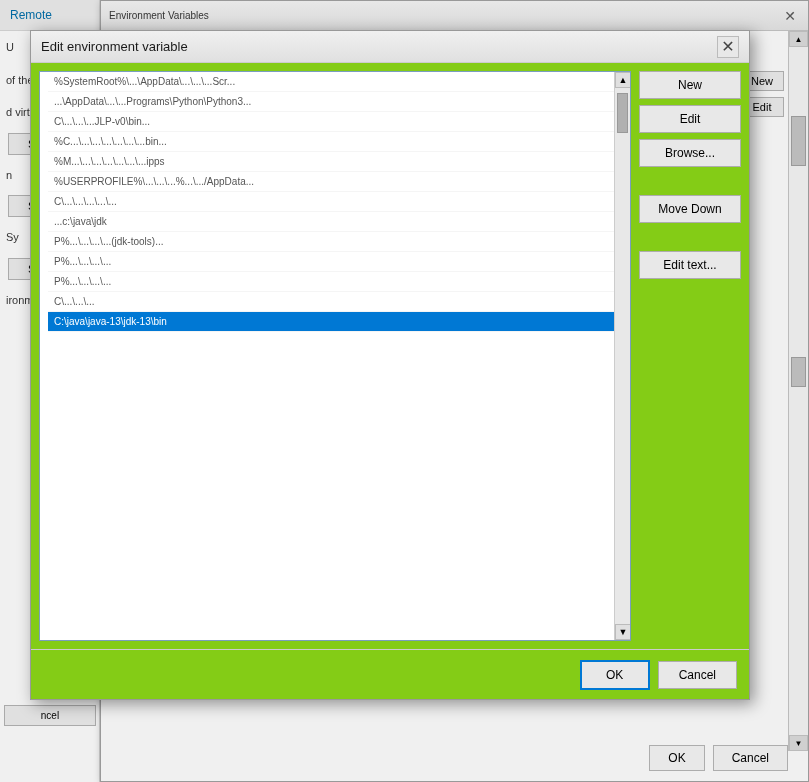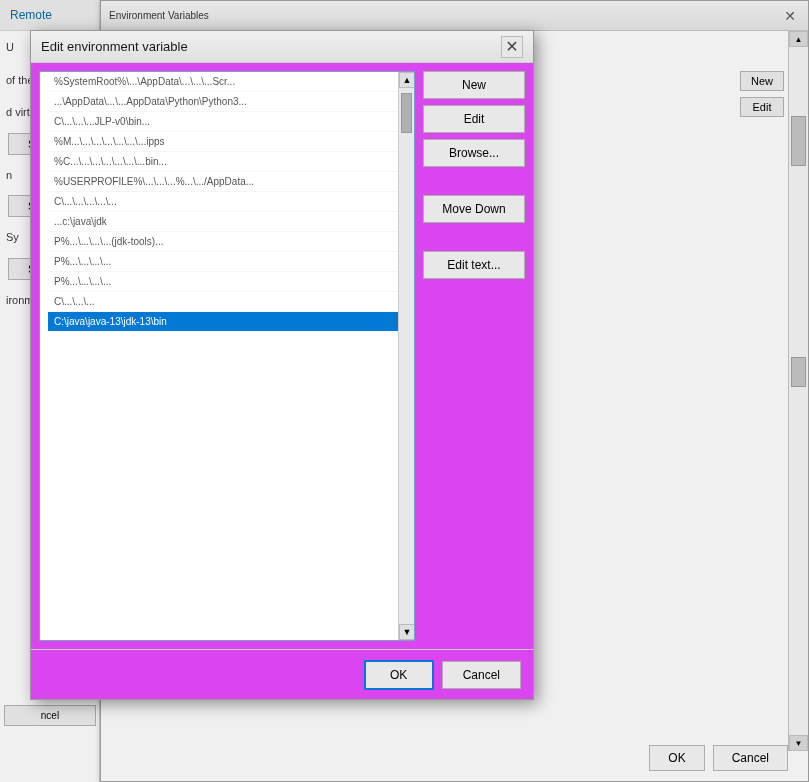--- a/index.html
+++ b/index.html
@@ -114,23 +114,23 @@
       border: 1px solid #aaa;
       font-size: 11px;
       cursor: pointer;
     }
 
     
     .dialog {
       position: absolute;
       top: 30px;
       left: 30px;
-      width: 504px;
+      width: 720px;
       height: 670px;
-      background: #d946ef;
+      background: #84cc16;
       border: 1px solid #999;
       box-shadow: 4px 4px 15px rgba(0,0,0,0.4);
       z-index: 10;
     }
 
     .dialog-titlebar {
       background: linear-gradient(to bottom, #f0f0f0, #e0e0e0);
       height: 32px;
       display: flex;
       align-items: center;
@@ -362,30 +362,30 @@
   </div>
 
   <div class="dialog-body">
 
     <div class="dialog-list-container">
       <div class="dialog-list">
         <div class="list-item">
           <span style="color:#555; font-size:10px;">%SystemRoot%\...\AppData\...\...\...Scr...</span>
         </div>
         <div class="list-item">
-          <span style="color:#555; font-size:10px;">...\AppData\...\...AppData\Python\Python3...</span>
+          <span style="color:#555; font-size:10px;">...\AppData\...\...Programs\Python\Python3...</span>
         </div>
         <div class="list-item">
           <span style="color:#555; font-size:10px;">C\...\...\...JLP-v0\bin...</span>
         </div>
         <div class="list-item">
+          <span style="color:#555; font-size:10px;">%C...\...\...\...\...\...\...bin...</span>
+        </div>
+        <div class="list-item">
           <span style="color:#555; font-size:10px;">%M...\...\...\...\...\...\...ipps</span>
-        </div>
-        <div class="list-item">
-          <span style="color:#555; font-size:10px;">%C...\...\...\...\...\...\...bin...</span>
         </div>
         <div class="list-item">
           <span style="color:#555; font-size:10px;">%USERPROFILE%\...\...\...%...\.../AppData...</span>
         </div>
         <div class="list-item">
           <span style="color:#555; font-size:10px;">C\...\...\...\...\...</span>
         </div>
         <div class="list-item">
           <span style="color:#555; font-size:10px;">...c:\java\jdk</span>
         </div>

